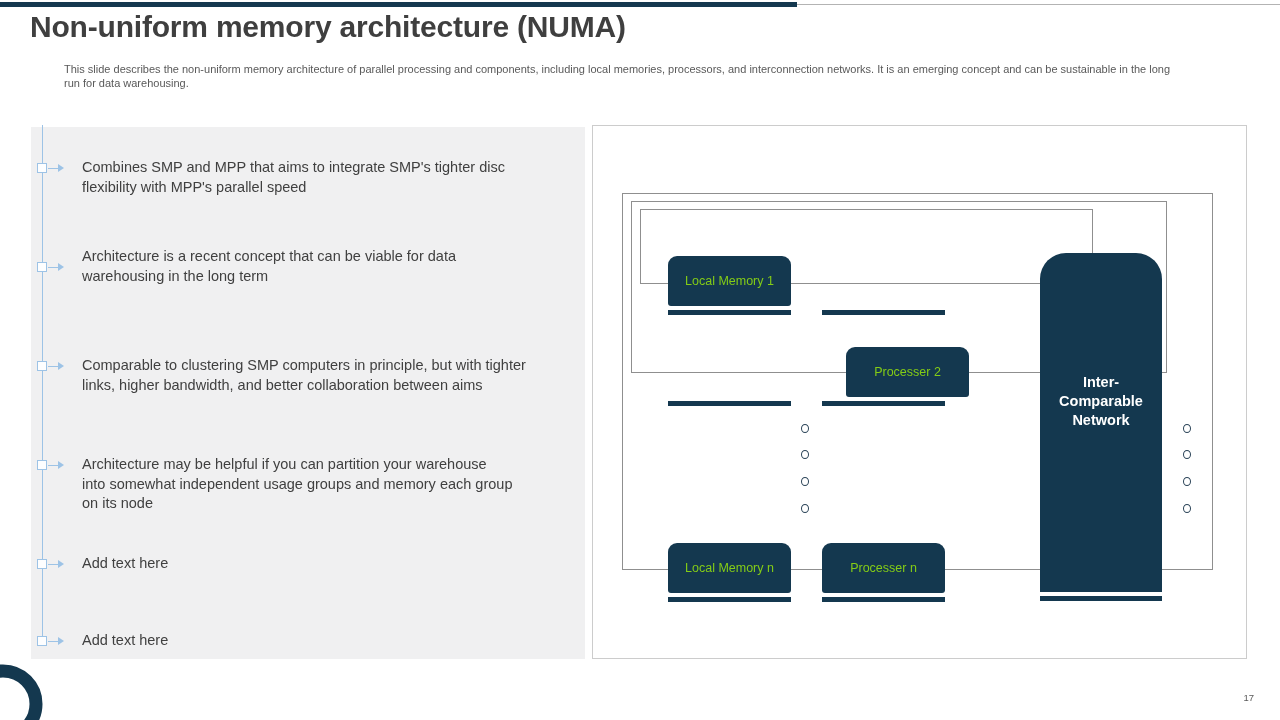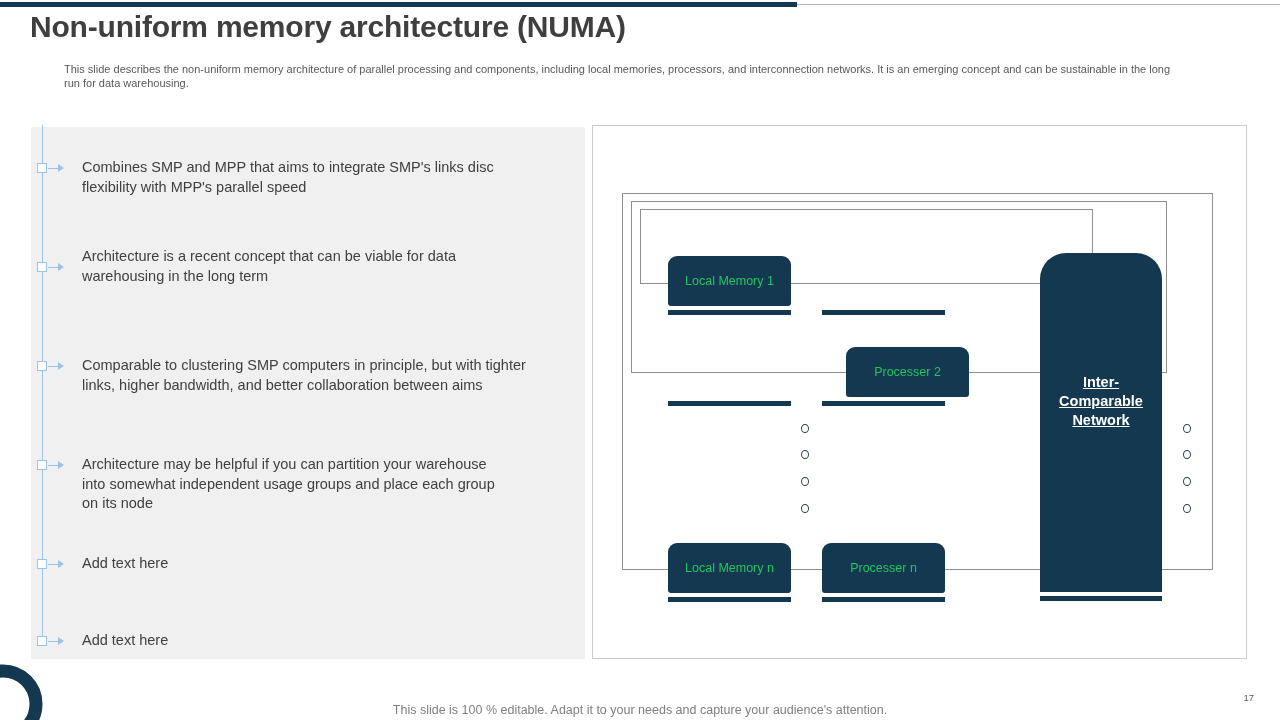--- a/index.html
+++ b/index.html
@@ -22,27 +22,27 @@
   .b-head   { position:absolute; left:58px; width:0; height:0; border-left:6px solid #9DC3E6; border-top:4px solid transparent; border-bottom:4px solid transparent; }
   .b-text   { position:absolute; left:82px; width:505px; font-size:14.5px; line-height:19.5px; color:#404040; white-space:pre-line; }
 
   
   .diagram-panel { position:absolute; left:592px; top:125px; width:655px; height:534px; background:#ffffff; border:1px solid #CCCCCC; }
   .grect { position:absolute; border:1px solid #8F8F8F; background:transparent; }
   .g-outer  { left:622px; top:193px; width:591px; height:377px; }
   .g-middle { left:631px; top:201px; width:536px; height:172px; }
   .g-inner  { left:640px; top:209px; width:453px; height:75px; }
 
-  .node { position:absolute; width:123px; height:50px; background:#14384F; color:#22c55e; font-size:12.5px;
+  .node { position:absolute; width:123px; height:50px; background:#14384F; color:#84cc16; font-size:12.5px;
           display:flex; align-items:center; justify-content:center; border-radius:9px 9px 3px 3px; }
   .node-bar { position:absolute; width:123px; height:5px; background:#14384F; }
 
   .icn { position:absolute; left:1040px; top:253px; width:122px; height:339px; background:#14384F; color:#ffffff;
          border-radius:26px 26px 0 0; display:flex; flex-direction:column; align-items:center; justify-content:center;
-         padding-bottom:42px; font-weight:bold; font-size:14.5px; line-height:19px; text-align:center;text-decoration:underline; }
+         padding-bottom:42px; font-weight:bold; font-size:14.5px; line-height:19px; text-align:center; }
   .icn-bar { position:absolute; left:1040px; top:596px; width:122px; height:5px; background:#14384F; }
 
   .dot { position:absolute; width:8px; height:9px; border:1px solid #2B4458; border-radius:50%; background:#ffffff; }
 
   .footer { position:absolute; left:0; right:0; top:703px; text-align:center; font-size:12.5px; color:#7F7F7F; }
   .pagenum { position:absolute; right:26px; top:692px; font-size:9.5px; color:#595959; }
   .logo { position:absolute; left:0; top:660px; }
 </style>
 </head>
 <body>
@@ -56,21 +56,21 @@
   <div class="subtitle">This slide describes the non-uniform memory architecture of parallel processing and components, including local memories, processors, and interconnection networks. It is an emerging concept and can be sustainable in the long
 run for data warehousing.</div>
 
   <div class="bullet-panel"></div>
   <div class="timeline"></div>
 
   <div class="bullet">
     <div class="b-marker" style="top:163px"></div>
     <div class="b-line" style="top:168px"></div>
     <div class="b-head" style="top:164px"></div>
-    <div class="b-text" style="top:158px">Combines SMP and MPP that aims to integrate SMP's links disc
+    <div class="b-text" style="top:158px">Combines SMP and MPP that aims to integrate SMP's tighter disc
 flexibility with MPP's parallel speed</div>
   </div>
   <div class="bullet">
     <div class="b-marker" style="top:262px"></div>
     <div class="b-line" style="top:267px"></div>
     <div class="b-head" style="top:263px"></div>
     <div class="b-text" style="top:247px">Architecture is a recent concept that can be viable for data
 warehousing in the long term</div>
   </div>
   <div class="bullet">
@@ -78,21 +78,21 @@
     <div class="b-line" style="top:366px"></div>
     <div class="b-head" style="top:362px"></div>
     <div class="b-text" style="top:356px">Comparable to clustering SMP computers in principle, but with tighter
 links, higher bandwidth, and better collaboration between aims</div>
   </div>
   <div class="bullet">
     <div class="b-marker" style="top:460px"></div>
     <div class="b-line" style="top:465px"></div>
     <div class="b-head" style="top:461px"></div>
     <div class="b-text" style="top:455px">Architecture may be helpful if you can partition your warehouse
-into somewhat independent usage groups and place each group
+into somewhat independent usage groups and memory each group
 on its node</div>
   </div>
   <div class="bullet">
     <div class="b-marker" style="top:559px"></div>
     <div class="b-line" style="top:564px"></div>
     <div class="b-head" style="top:560px"></div>
     <div class="b-text" style="top:554px">Add text here</div>
   </div>
   <div class="bullet">
     <div class="b-marker" style="top:636px"></div>
@@ -131,16 +131,15 @@
   <div class="dot" style="left:801px; top:477px;"></div>
   <div class="dot" style="left:801px; top:504px;"></div>
   <div class="dot" style="left:1183px; top:424px;"></div>
   <div class="dot" style="left:1183px; top:450px;"></div>
   <div class="dot" style="left:1183px; top:477px;"></div>
   <div class="dot" style="left:1183px; top:504px;"></div>
 
   <svg class="logo" width="50" height="60">
     <circle cx="3" cy="44" r="33" fill="none" stroke="#14384F" stroke-width="13"></circle>
   </svg>
-  <div class="footer">This slide is 100 % editable. Adapt it to your needs and capture your audience's attention.</div>
   <div class="pagenum">17</div>
 
 </div>
 
 </body></html>

